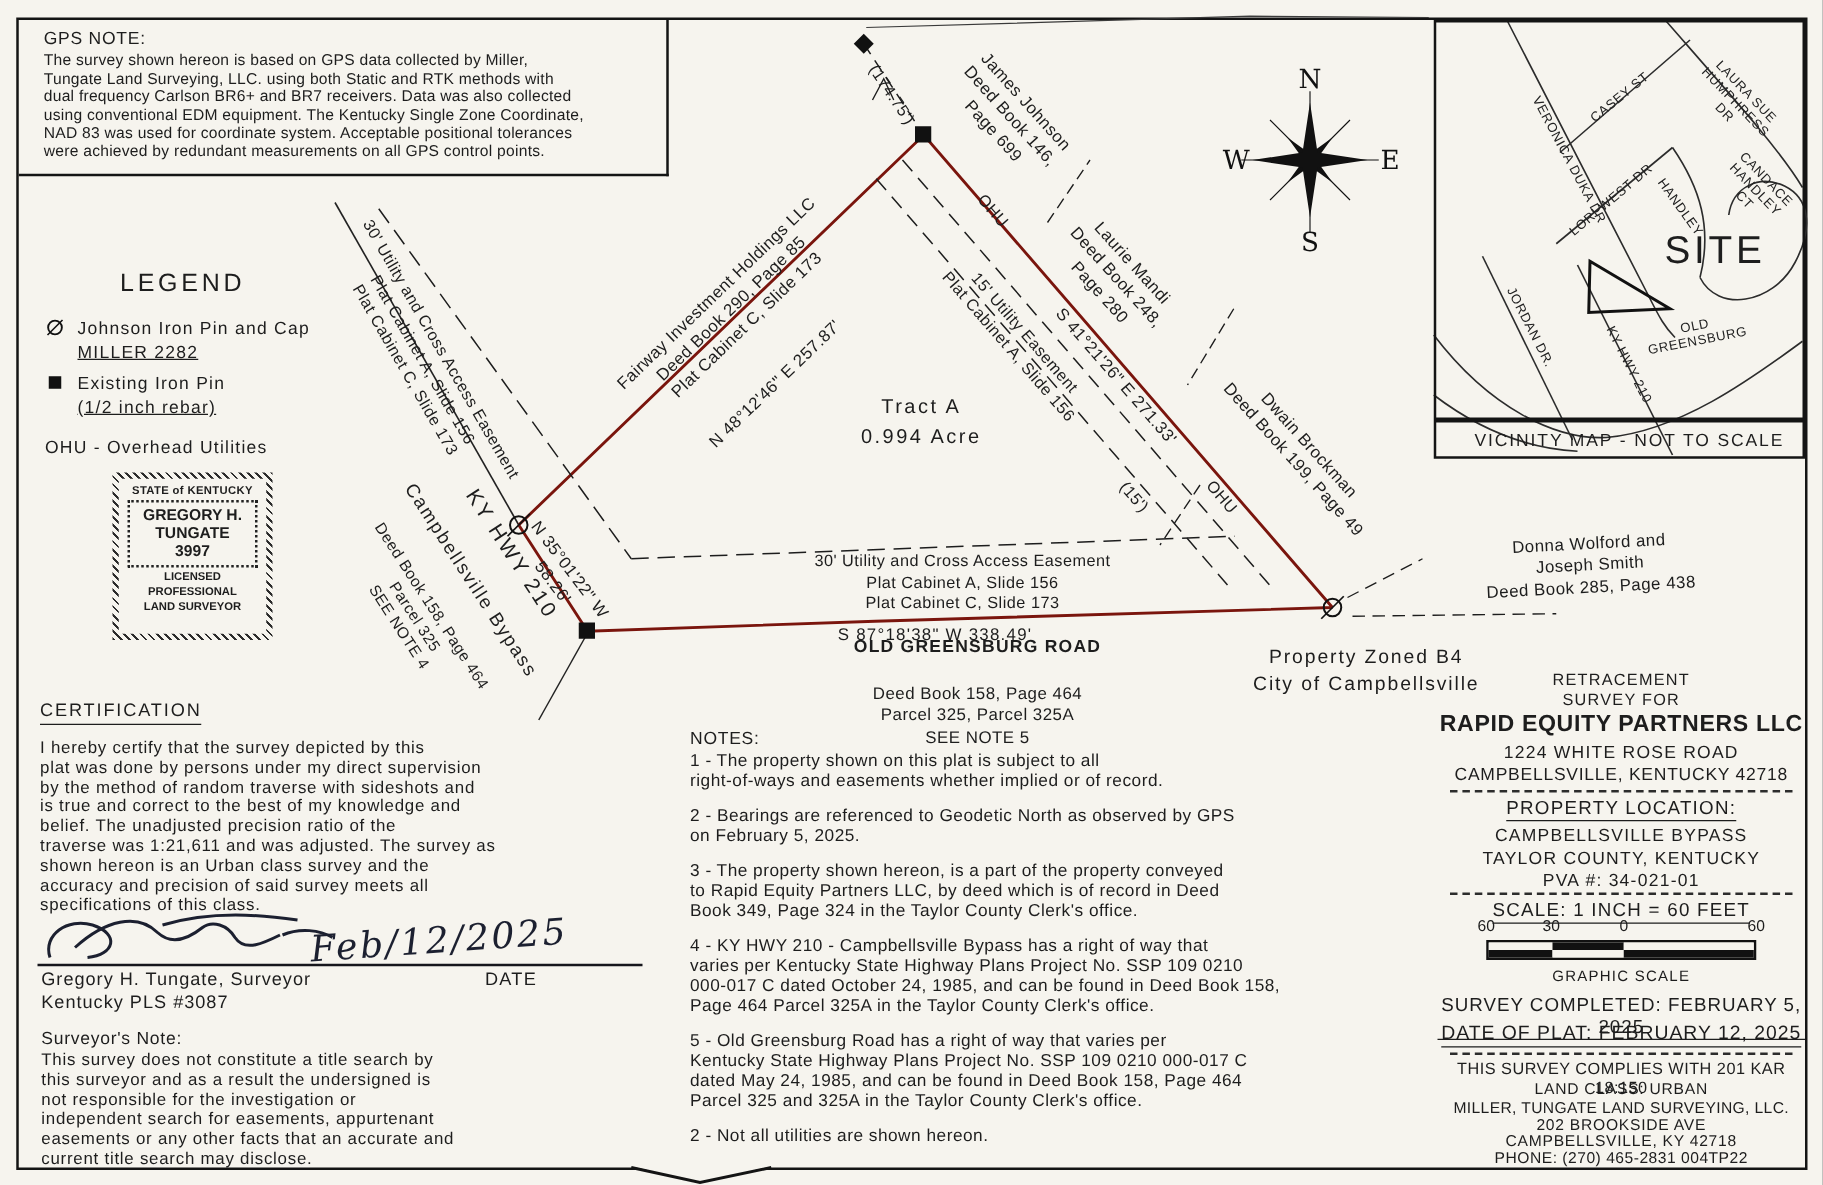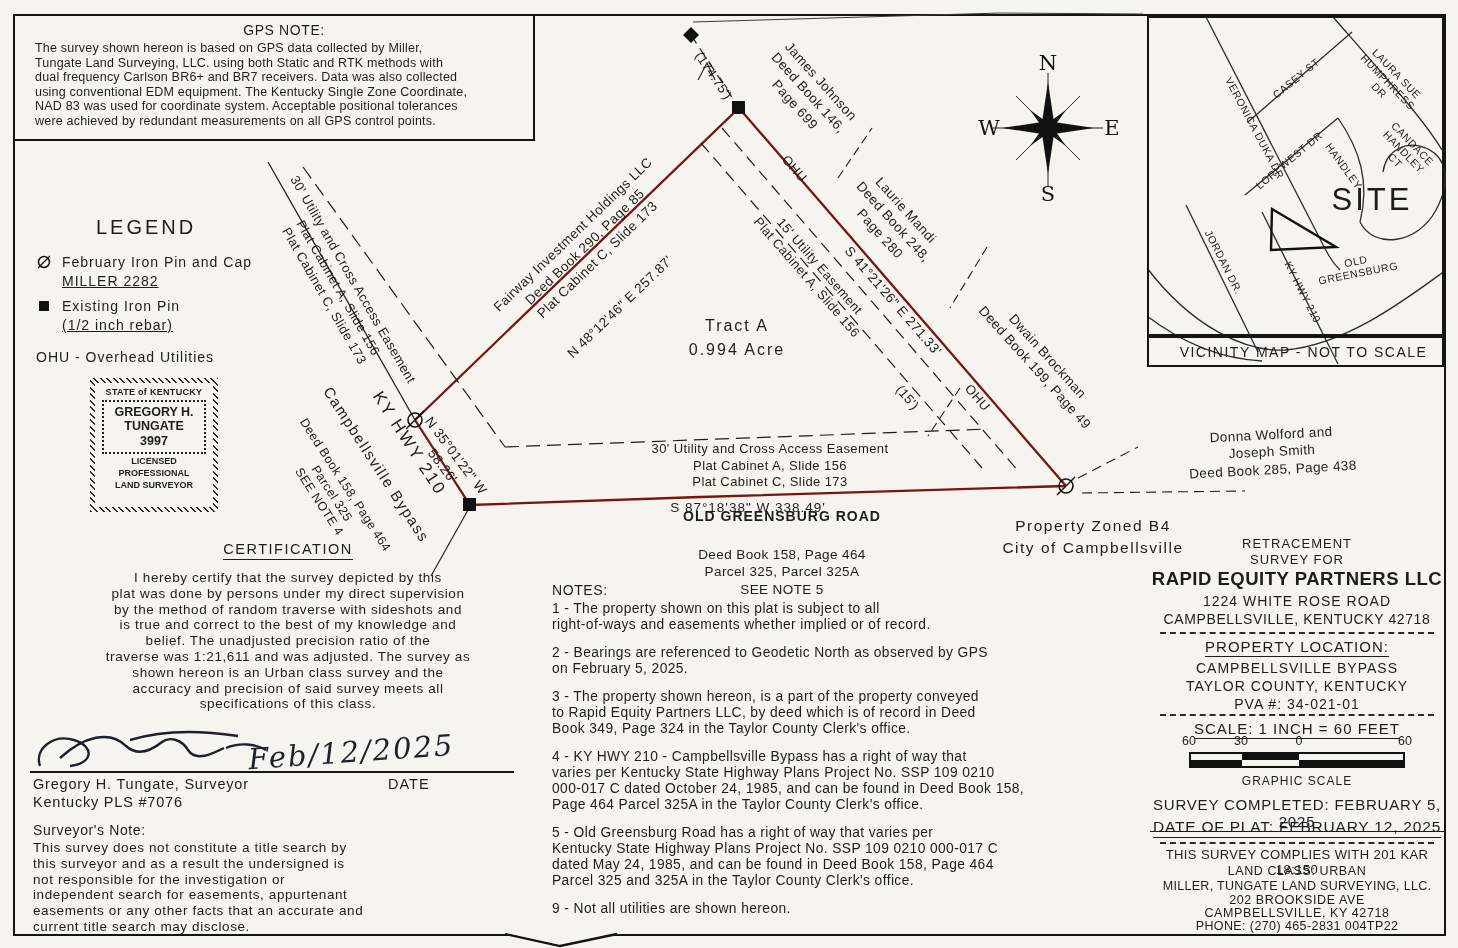--- a/index.html
+++ b/index.html
@@ -4,34 +4,34 @@
 <style>
   html,body{margin:0;padding:0;background:#9a9a9a;}
   .page{position:relative;width:1458px;height:948px;background:#f6f4ee;overflow:hidden;
         font-family:"Liberation Sans",sans-serif;color:#1d1d1d;}
   .abs{position:absolute;}
   .ml{white-space:pre-line;}
   .lbl{position:absolute;white-space:pre-line;text-align:center;line-height:1.28;letter-spacing:.4px;}
   .border-frame{position:absolute;left:13px;top:14px;right:12px;bottom:12px;border:2.5px solid #141414;}
   .overlay{position:absolute;left:0;top:0;width:1458px;height:948px;}
   .gps-box{position:absolute;left:15px;top:16px;width:520px;height:125px;border-right:2px solid #141414;border-bottom:2px solid #141414;padding:6px 0 0 20px;box-sizing:border-box;}
-  .gps-title{font-size:14px;letter-spacing:.6px;text-align:center;}
+  .gps-title{font-size:14px;letter-spacing:.6px;}
   .gps-body{font-size:12.5px;line-height:14.6px;letter-spacing:.2px;margin-top:3px;}
   .legend{position:absolute;left:36px;top:216px;width:260px;}
   .legend-title{font-size:20px;letter-spacing:3px;margin-left:60px;margin-bottom:14px;}
   .legend-row{display:flex;align-items:center;gap:9px;font-size:14px;letter-spacing:1px;margin-top:8px;}
   .legend-sub{font-size:14px;letter-spacing:1px;margin-left:26px;margin-top:3px;text-decoration:underline;}
   .legend-ohu{font-size:14px;letter-spacing:1px;margin-top:16px;}
   .stamp{position:absolute;left:90px;top:378px;width:128px;height:134px;
          background:repeating-linear-gradient(45deg,#2b2b2b 0 1.6px,transparent 1.6px 4.6px);}
   .stamp-in{position:absolute;left:5px;top:5px;right:5px;bottom:5px;background:#f6f4ee;text-align:center;font-weight:bold;}
   .stamp-state{font-size:9px;margin-top:4px;letter-spacing:.3px;}
   .stamp-name{border:2px dotted #222;margin:3px 7px 2px 7px;padding:3px 0 4px 0;font-size:12.5px;line-height:1.15;}
   .stamp-lic{font-size:9px;line-height:1.3;margin-top:2px;}
-  .cert{position:absolute;left:32px;top:540px;width:512px;text-align:center;}
+  .cert{position:absolute;left:32px;top:560px;width:512px;}
   .cert-title{font-size:14.5px;letter-spacing:1.5px;border-bottom:1.5px solid #1d1d1d;display:inline-block;padding-bottom:2px;}
   .cert-body{font-size:13.5px;line-height:15.8px;letter-spacing:.6px;margin-top:10px;}
   .sig-line{position:absolute;left:30px;top:771px;width:484px;border-top:2px solid #16161c;}
   .sig-date{position:absolute;left:248px;top:735px;font-family:"DejaVu Serif",serif;font-style:italic;font-size:29px;color:#1c2030;transform:rotate(-4deg);letter-spacing:2px;}
   .notes{position:absolute;left:552px;top:582px;width:614px;}
   .notes-title{font-size:14px;letter-spacing:.6px;margin-bottom:3px;}
   .note{font-size:13.8px;line-height:16px;letter-spacing:.4px;margin-bottom:12px;}
   .vmap{position:absolute;left:1147px;top:16px;width:297px;height:320px;border:2.2px solid #141414;box-sizing:border-box;}
   .vcap{position:absolute;left:1147px;top:336px;width:297px;height:31px;border:2.2px solid #141414;box-sizing:border-box;
         display:flex;align-items:center;justify-content:center;font-size:14px;letter-spacing:1.5px;padding-left:16px;}
@@ -129,21 +129,21 @@
 were achieved by redundant measurements on all GPS control points.</div>
   </div>
 
   <div class="legend">
     <div class="legend-title">LEGEND</div>
     <div class="legend-row">
       <svg width="17" height="17">
           <circle cx="8" cy="9" r="5.5" fill="none" stroke="#111" stroke-width="1.5"></circle>
           <path d="M2,15 L14,3" stroke="#111" stroke-width="1.3"></path>
         </svg>
-      <span>February Iron Pin and Cap</span>
+      <span>Johnson Iron Pin and Cap</span>
     </div>
     <div class="legend-sub">MILLER 2282</div>
     <div class="legend-row">
       <svg width="17" height="17">
           <rect x="3" y="4" width="10" height="10" fill="#111"></rect>
         </svg>
       <span>Existing Iron Pin</span>
     </div>
     <div class="legend-sub">(1/2 inch rebar)</div>
     <div class="legend-ohu">OHU - Overhead Utilities</div>
@@ -239,21 +239,21 @@
 belief. The unadjusted precision ratio of the
 traverse was 1:21,611 and was adjusted. The survey as
 shown hereon is an Urban class survey and the
 accuracy and precision of said survey meets all
 specifications of this class.</div>
   </div>
   <div class="sig-date">Feb/12/2025</div>
   <div class="sig-line"></div>
   <div class="abs" style="left:33px;top:776px;font-size:14.5px;letter-spacing:.8px;">Gregory H. Tungate, Surveyor</div>
   <div class="abs" style="left:388px;top:776px;font-size:14.5px;letter-spacing:1px;">DATE</div>
-  <div class="abs" style="left:33px;top:794px;font-size:14.5px;letter-spacing:.8px;">Kentucky PLS #7076</div>
+  <div class="abs" style="left:33px;top:794px;font-size:14.5px;letter-spacing:.8px;">Kentucky PLS #3087</div>
   <div class="abs" style="left:33px;top:822px;font-size:14px;letter-spacing:.6px;">Surveyor's Note:</div>
   <div class="abs ml" style="left:33px;top:840px;font-size:13.5px;line-height:15.8px;letter-spacing:.6px;">This survey does not constitute a title search by
 this surveyor and as a result the undersigned is
 not responsible for the investigation or
 independent search for easements, appurtenant
 easements or any other facts that an accurate and
 current title search may disclose.</div>
 
   <div class="notes">
     <div class="notes-title">NOTES:</div>
@@ -265,21 +265,21 @@
 to Rapid Equity Partners LLC, by deed which is of record in Deed
 Book 349, Page 324 in the Taylor County Clerk's office.</div>
     <div class="note ml">4 - KY HWY 210 - Campbellsville Bypass has a right of way that
 varies per Kentucky State Highway Plans Project No. SSP 109 0210
 000-017 C dated October 24, 1985, and can be found in Deed Book 158,
 Page 464 Parcel 325A in the Taylor County Clerk's office.</div>
     <div class="note ml">5 - Old Greensburg Road has a right of way that varies per
 Kentucky State Highway Plans Project No. SSP 109 0210 000-017 C
 dated May 24, 1985, and can be found in Deed Book 158, Page 464
 Parcel 325 and 325A in the Taylor County Clerk's office.</div>
-    <div class="note ml">9 - Not all utilities are shown hereon.</div>
+    <div class="note ml">2 - Not all utilities are shown hereon.</div>
   </div>
 
   <div class="tb" style="top:568px;font-size:18.5px;font-weight:bold;letter-spacing:.5px;">RAPID EQUITY PARTNERS LLC</div>
   <div class="tb ml" style="top:536px;font-size:13px;letter-spacing:1px;line-height:1.25;">RETRACEMENT
 SURVEY FOR</div>
   <div class="tb" style="top:593px;font-size:14px;letter-spacing:1px;">1224 WHITE ROSE ROAD</div>
   <div class="tb" style="top:611px;font-size:14px;letter-spacing:.6px;">CAMPBELLSVILLE, KENTUCKY 42718</div>
   <div class="tb-div" style="top:632px;"></div>
   <div class="tb" style="top:638px;font-size:15px;letter-spacing:1px;"><span class="ul">PROPERTY LOCATION:</span></div>
   <div class="tb" style="top:660px;font-size:14px;letter-spacing:1px;">CAMPBELLSVILLE BYPASS</div>

